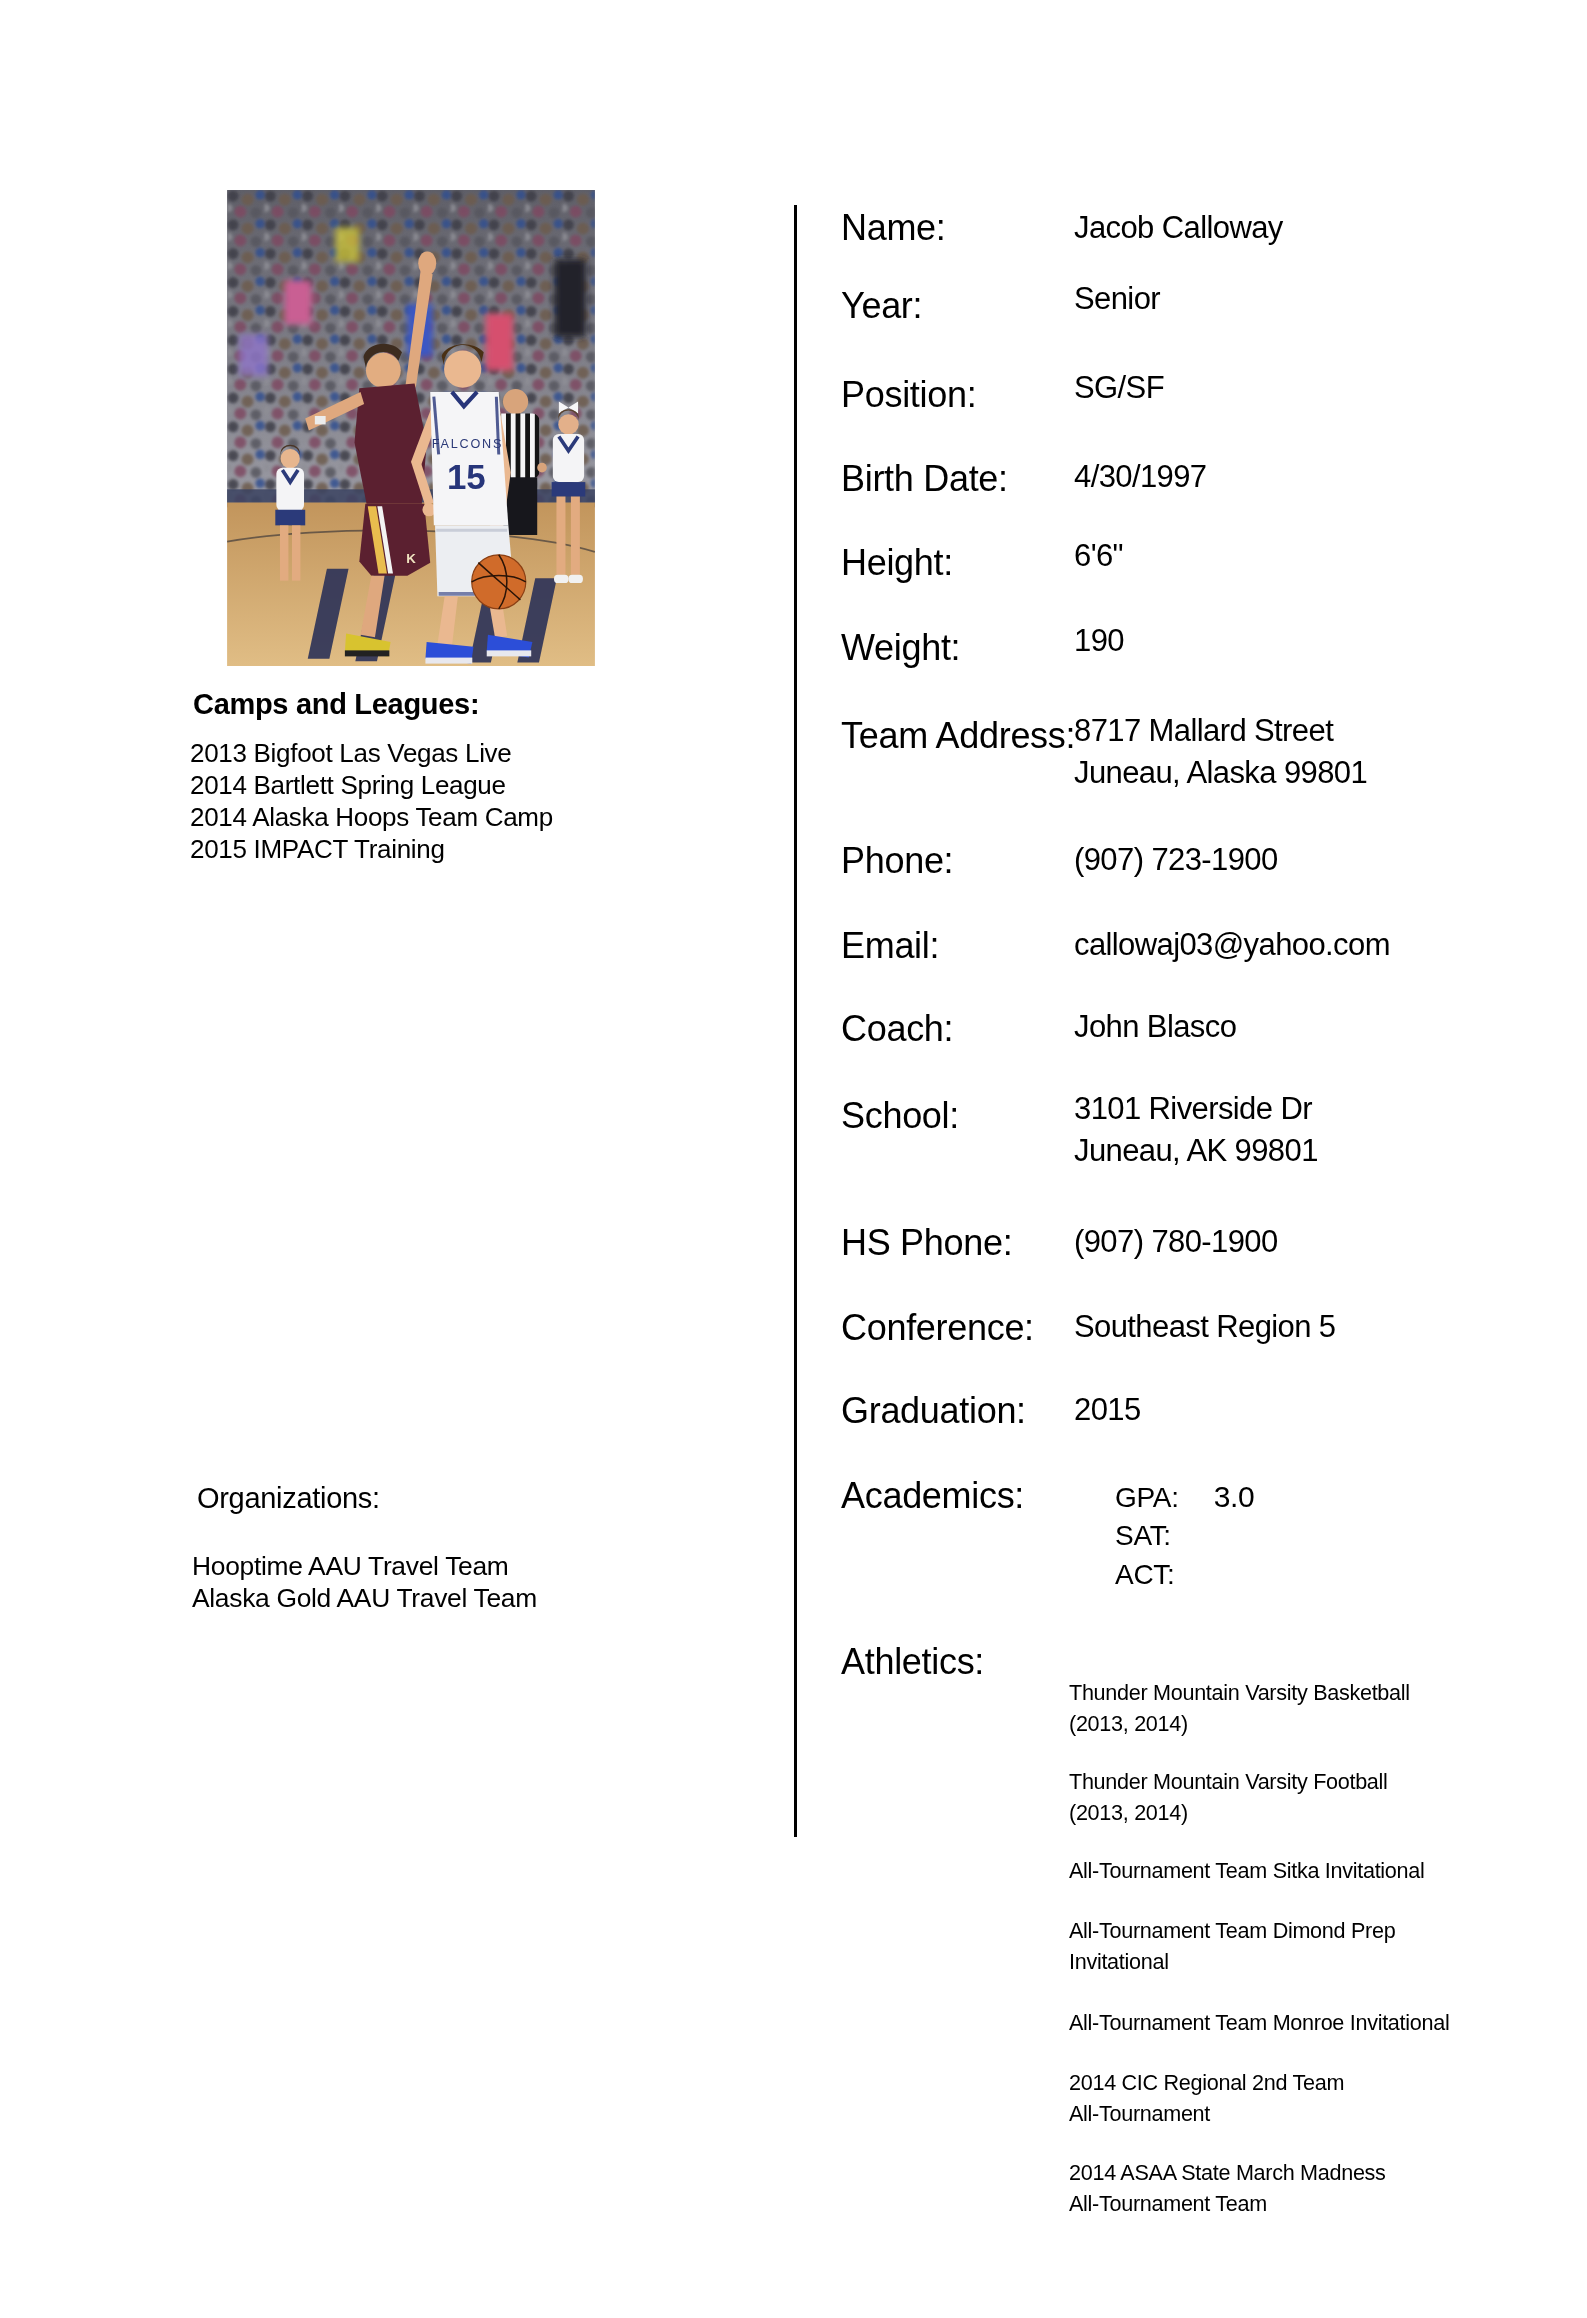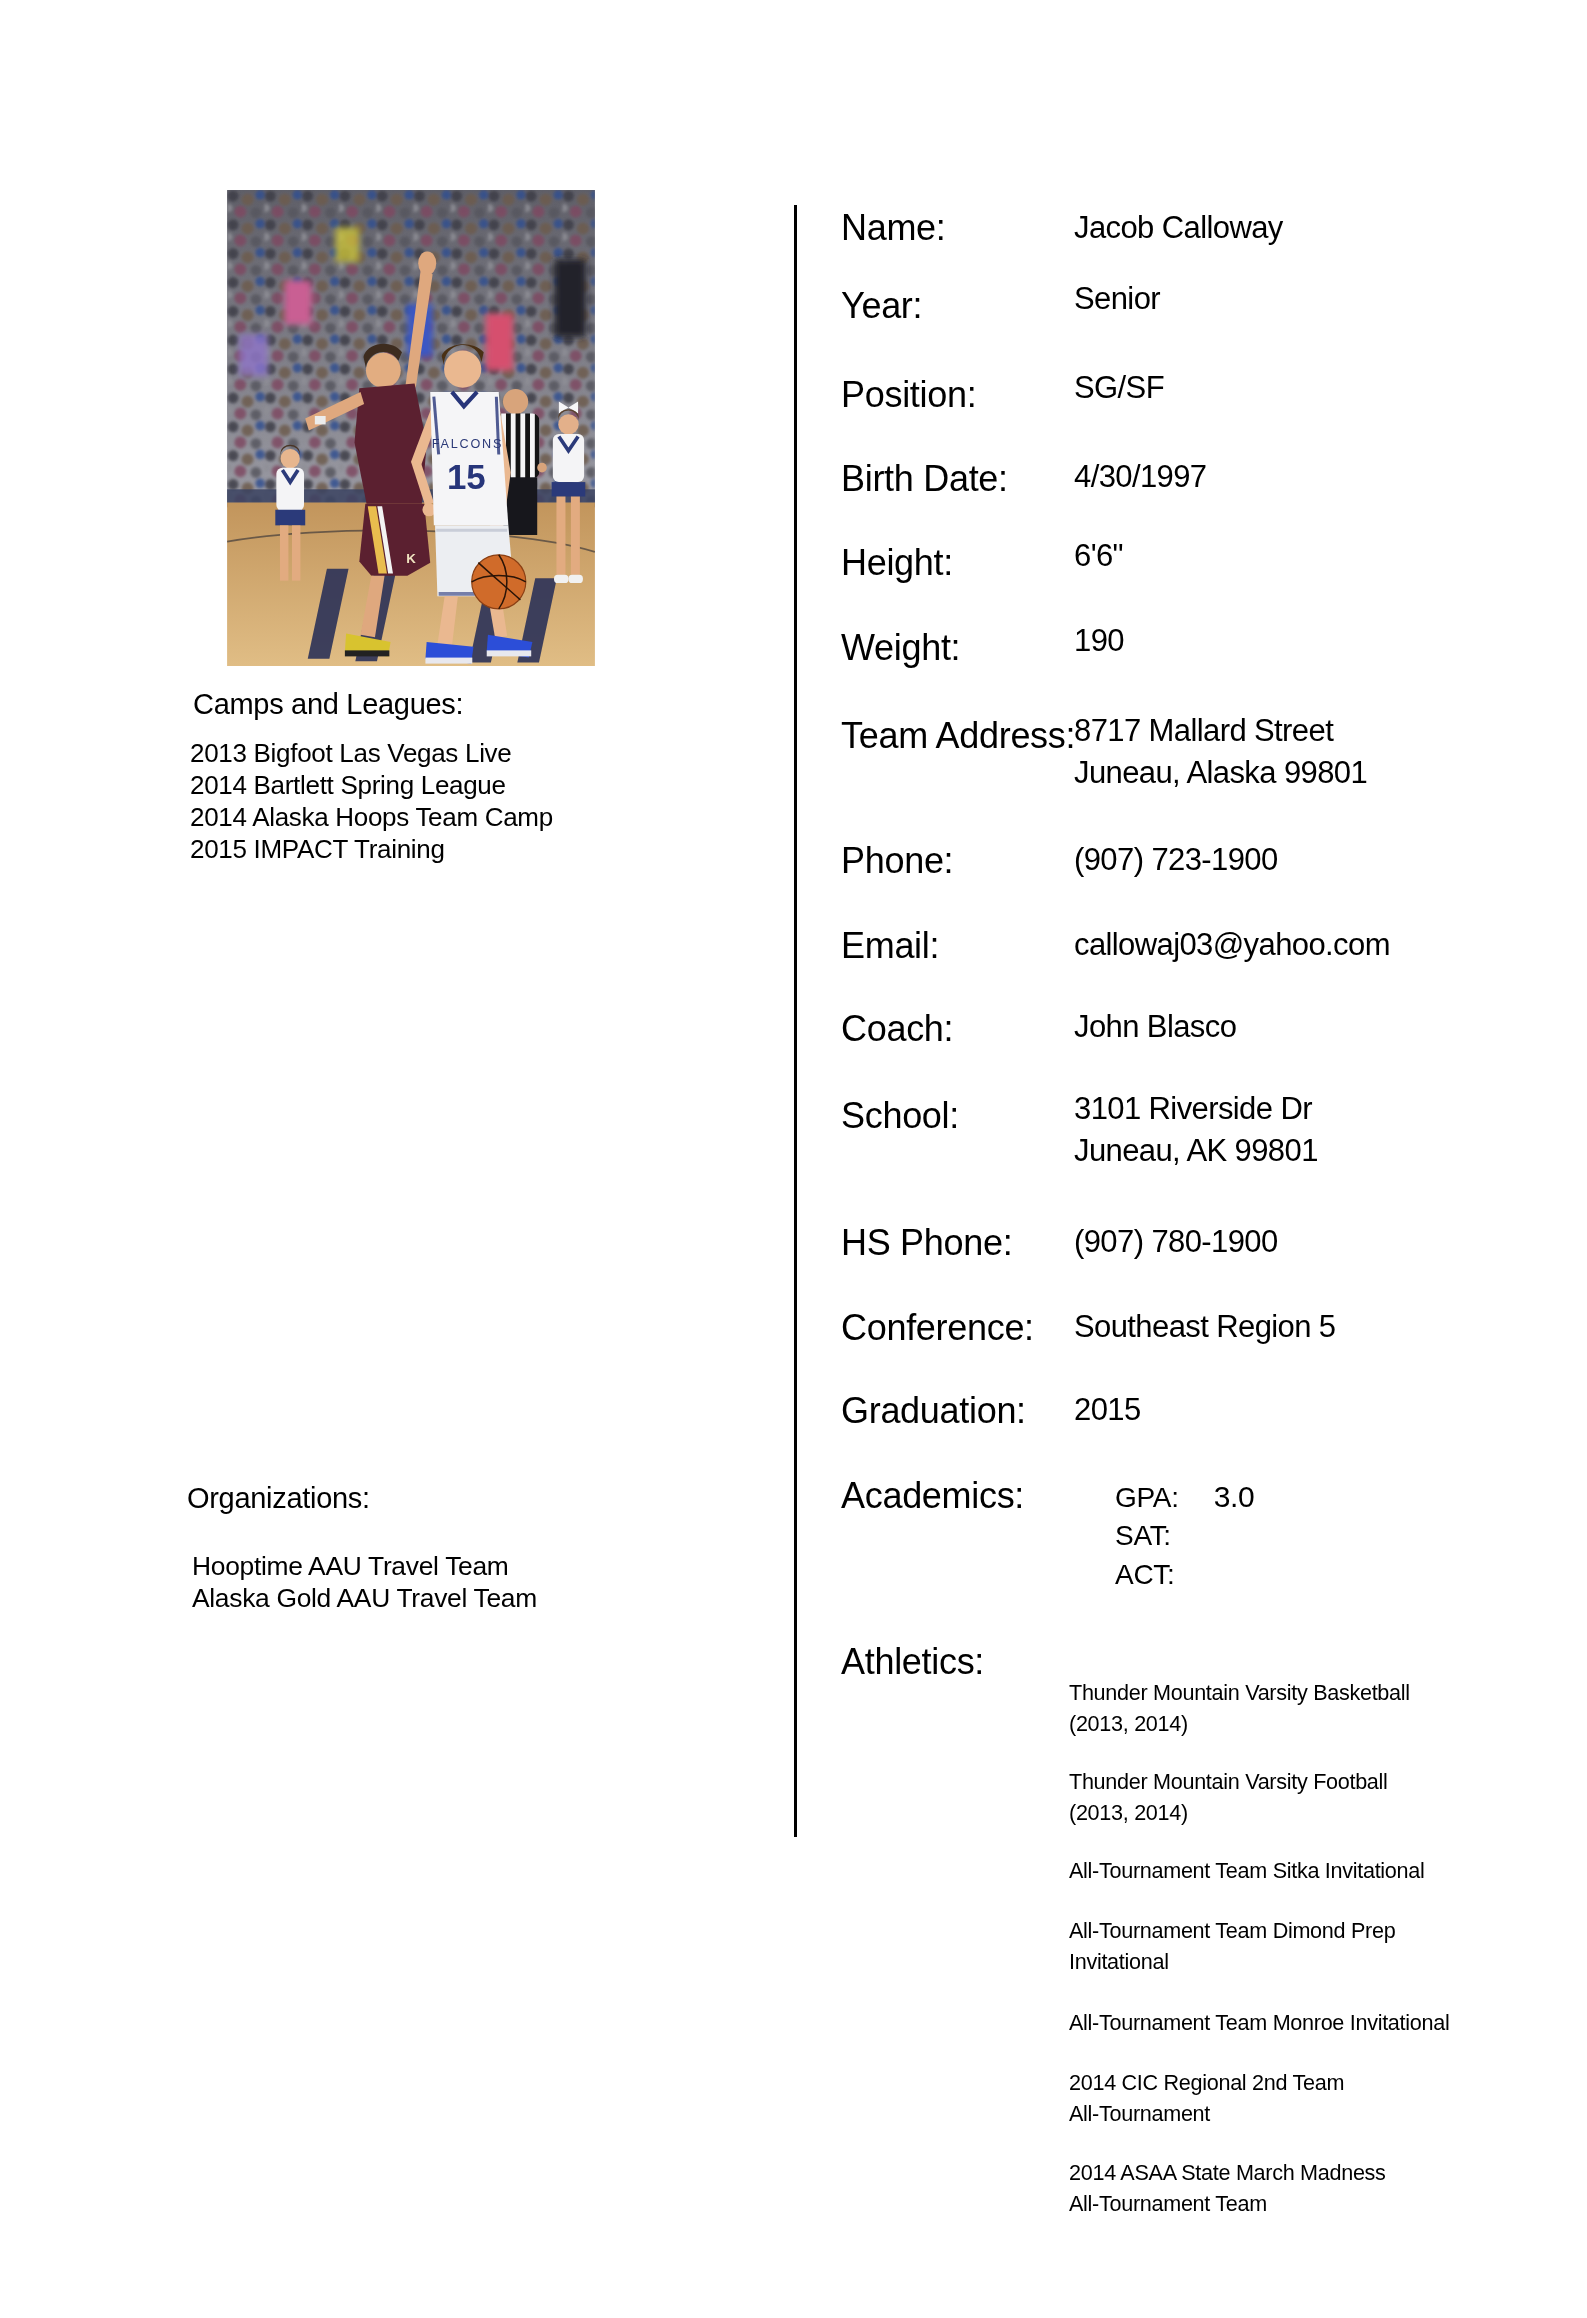--- a/index.html
+++ b/index.html
@@ -151,29 +151,29 @@
         <polygon points="434,740 508,752 502,778 432,768" fill="#2c4ed8"></polygon>
         <rect x="432" y="766" width="74" height="10" fill="#e8e8ee"></rect>
         <circle cx="452" cy="652" r="45" fill="#d06b2a" stroke="#8a3f14" stroke-width="2"></circle>
         <path d="M452,607 C470,632 470,672 452,697" stroke="#2a1407" stroke-width="2.5" fill="none"></path>
         <path d="M407,652 C430,638 474,638 497,652" stroke="#2a1407" stroke-width="2.5" fill="none"></path>
         <path d="M418,620 C442,642 466,662 488,682" stroke="#2a1407" stroke-width="2.5" fill="none"></path>
       </g>
     </svg>
   </div>
 
-  <h2 class="heading" style="left:193px;top:686px;margin:0;font-weight:400;">Camps and Leagues:</h2>
+  <h2 class="heading" style="left:193px;top:686px;margin:0;font-weight:700;">Camps and Leagues:</h2>
   <div class="camps-list">
     <div>2013 Bigfoot Las Vegas Live</div>
     <div>2014 Bartlett Spring League</div>
     <div>2014 Alaska Hoops Team Camp</div>
     <div>2015 IMPACT Training</div>
   </div>
 
-  <h2 class="heading" style="left:187px;top:1480px;margin:0;font-weight:400;text-align:right;">Organizations:</h2>
+  <h2 class="heading" style="left:197px;top:1480px;margin:0;font-weight:400;text-align:right;">Organizations:</h2>
   <div class="orgs-list">
     <div>Hooptime AAU Travel Team</div>
     <div>Alaska Gold AAU Travel Team</div>
   </div>
 
   <div class="divider"></div>
 
   <span class="lbl" style="top:210px">Name:</span>
   <span class="val" style="top:210px">Jacob Calloway</span>
 

